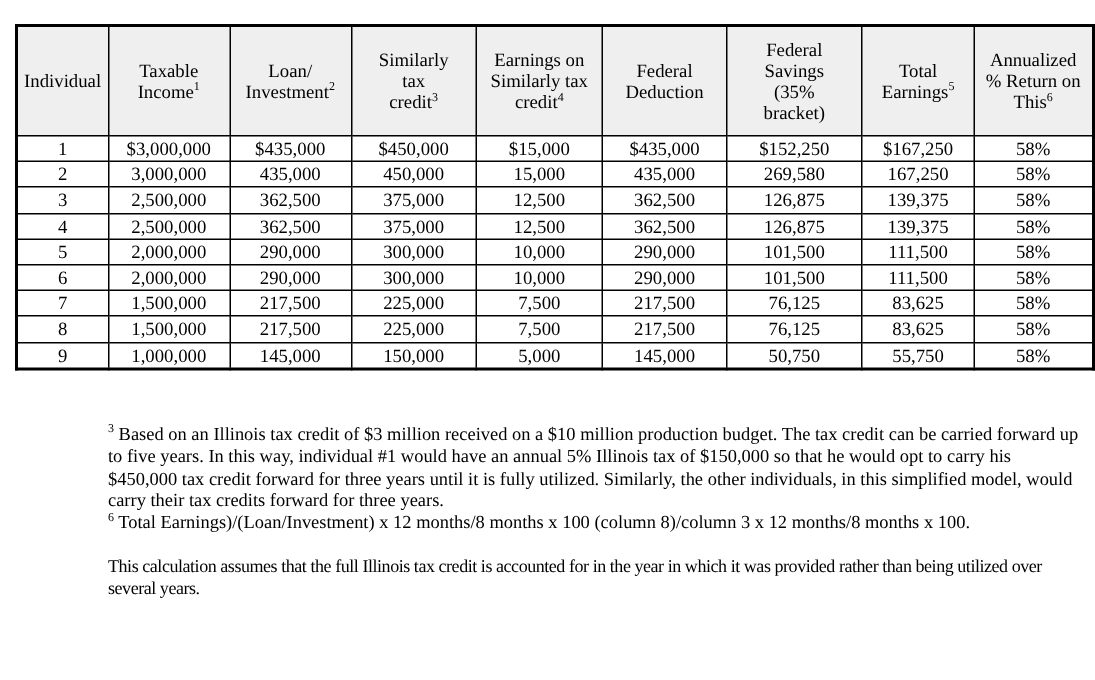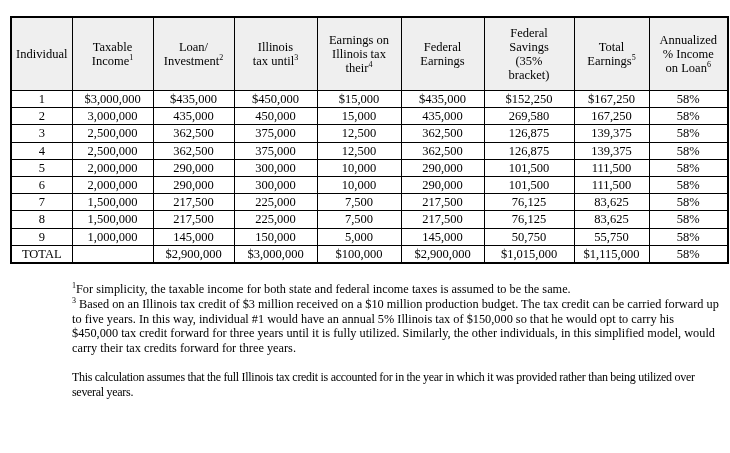--- a/index.html
+++ b/index.html
@@ -54,26 +54,26 @@
         <col style="width:83px">
         <col style="width:90px">
         <col style="width:75px">
         <col style="width:79px">
     </colgroup>
     <thead>
       <tr>
         <th><span>Individual</span></th>
         <th><span>Taxable Income</span><sup>1</sup></th>
         <th><span>Loan/ Investment</span><sup>2</sup></th>
-        <th style="padding:0 18px"><span>Illinois tax until</span><sup>3</sup></th>
-        <th><span>Earnings on Illinois tax their</span><sup>4</sup></th>
-        <th style="padding:0 14px"><span>Federal Earnings</span></th>
+        <th style="padding:0 18px"><span>Similarly tax credit</span><sup>3</sup></th>
+        <th><span>Earnings on Similarly tax credit</span><sup>4</sup></th>
+        <th style="padding:0 14px"><span>Federal Deduction</span></th>
         <th style="padding:8px 18px"><span>Federal Savings (35% bracket)</span></th>
         <th style="padding:0 12px"><span>Total Earnings</span><sup>5</sup></th>
-        <th style="padding:0 6px"><span>Annualized % Income on Loan</span><sup>6</sup></th>
+        <th style="padding:0 6px"><span>Annualized % Return on This</span><sup>6</sup></th>
       </tr>
     </thead>
     <tbody id="tbody">
         <tr>
           <td>1</td>
           <td>$3,000,000</td>
           <td>$435,000</td>
           <td>$450,000</td>
           <td>$15,000</td>
           <td>$435,000</td>
@@ -162,33 +162,22 @@
           <td>9</td>
           <td>1,000,000</td>
           <td>145,000</td>
           <td>150,000</td>
           <td>5,000</td>
           <td>145,000</td>
           <td>50,750</td>
           <td>55,750</td>
           <td>58%</td>
         </tr>
-        <tr>
-          <td>TOTAL</td>
-          <td></td>
-          <td>$2,900,000</td>
-          <td>$3,000,000</td>
-          <td>$100,000</td>
-          <td>$2,900,000</td>
-          <td>$1,015,000</td>
-          <td>$1,115,000</td>
-          <td>58%</td>
-        </tr>
       </tbody>
   </table>
 </div>
 
 <div class="notes">
-  <p><sup>1</sup><span>For simplicity, the taxable income for both state and federal income taxes is assumed to be the same.</span></p>
   <p><sup>3</sup><span> Based on an Illinois tax credit of $3 million received on a $10 million production budget.  The tax credit can be carried forward up to five years.  In this way, individual #1 would have an annual 5% Illinois tax of $150,000 so that he would opt to carry his $450,000 tax credit forward for three years until it is fully utilized.  Similarly, the other individuals, in this simplified model, would carry their tax credits forward for three years.</span></p>
+  <p><sup>6</sup><span> Total Earnings)/(Loan/Investment) x 12 months/8 months x 100 (column 8)/column 3 x 12 months/8 months x 100.</span></p>
   <div class="gap"></div>
   <p class="summary">This calculation assumes that the full Illinois tax credit is accounted for in the year in which it was provided rather than being utilized over several years.</p>
 </div>
 
 </body></html>

